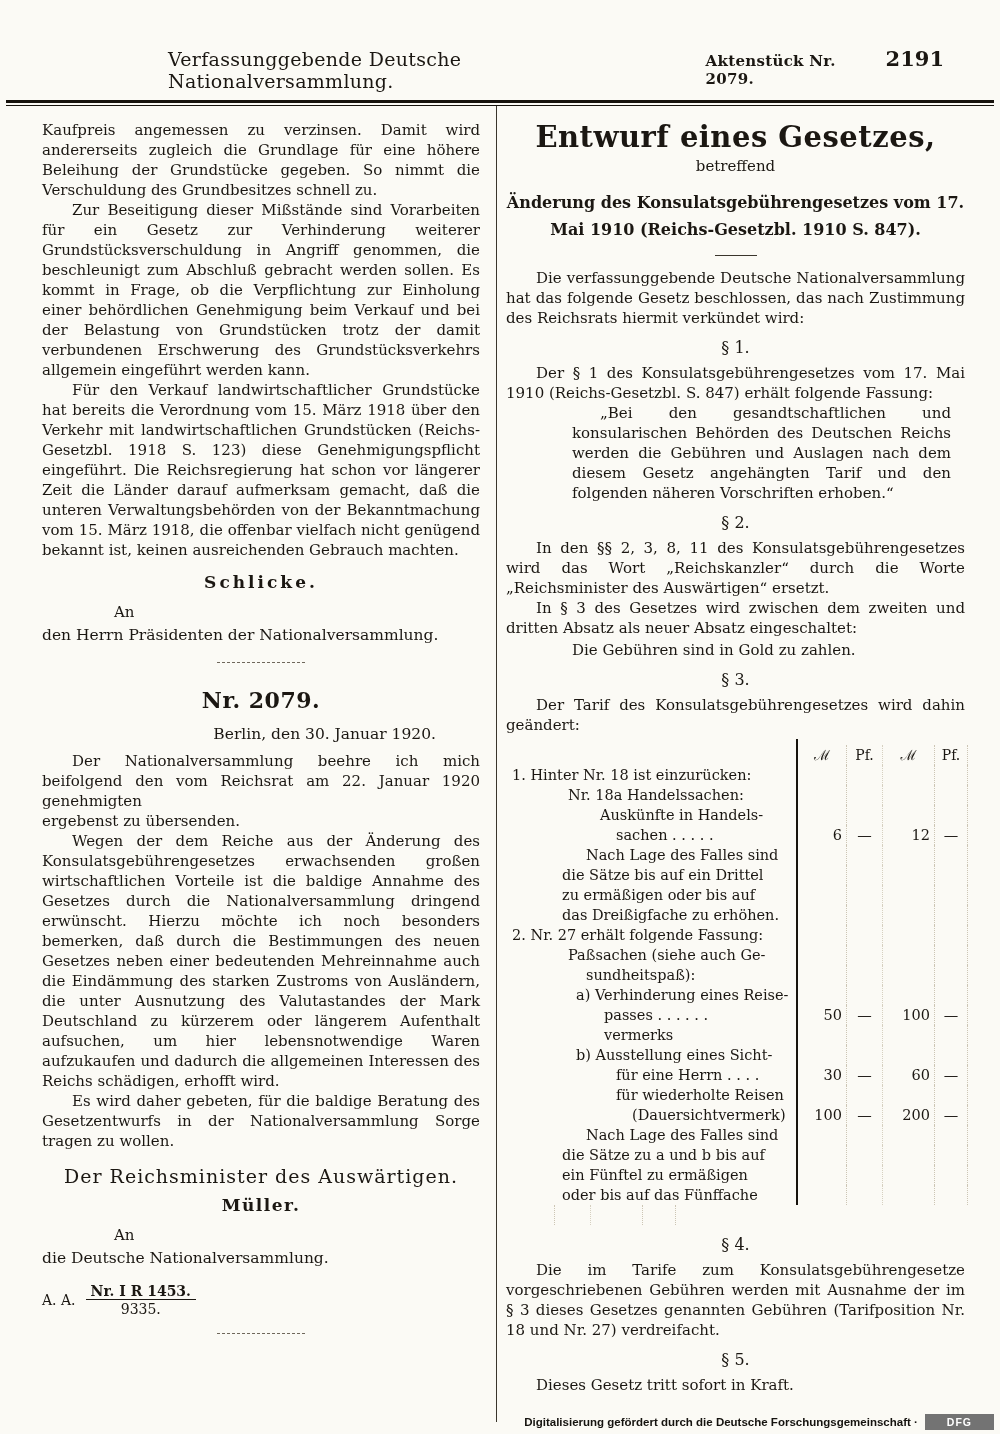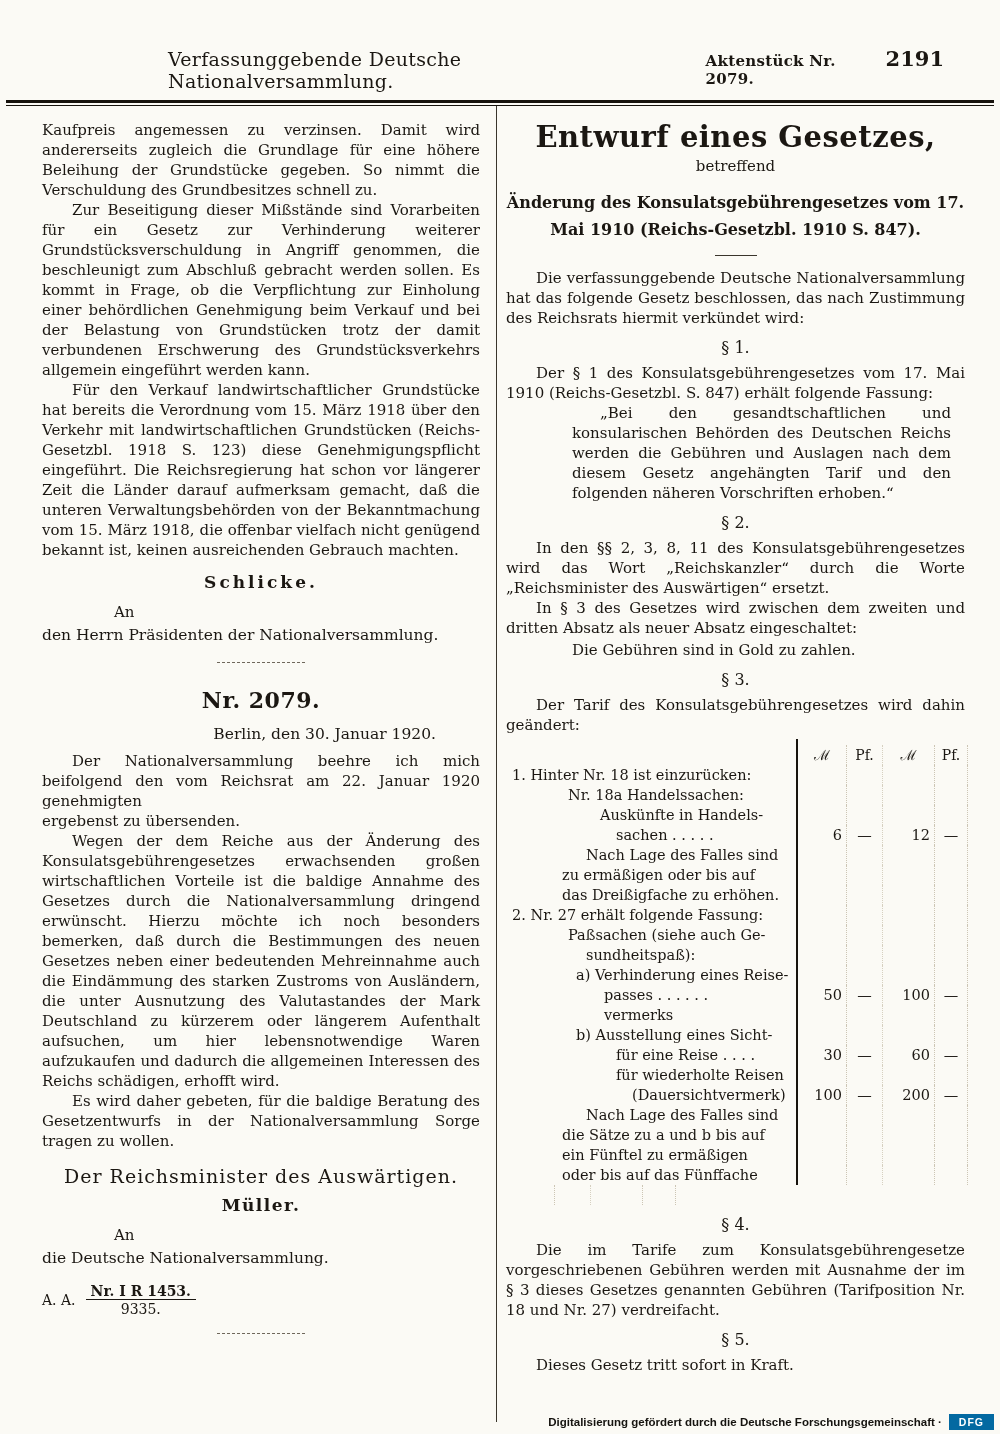--- a/index.html
+++ b/index.html
@@ -53,22 +53,22 @@
   .fee3{flex:0 0 34px;text-align:center;border-left:1px dotted #ccc5b4;border-right:1px dotted #ccc5b4;}
   .fh{font-size:14px;text-align:center;padding-right:0;}
   .ind0{padding-left:6px;}  .ind1{padding-left:62px;} .ind2{padding-left:94px;}
   .ind3{padding-left:110px;}.ind4{padding-left:80px;} .ind5{padding-left:56px;}
   .ind6{padding-left:70px;} .ind7{padding-left:98px;} .ind8{padding-left:110px;}
   .ind9{padding-left:126px;}
   
   .footer{position:absolute;right:6px;bottom:4px;display:flex;align-items:center;gap:7px;
           font-family:"Liberation Sans", sans-serif;}
   .footer-text{font-size:11.5px;font-weight:bold;color:#15130f;}
-  .dfg-badge{background:#0369a1;color:#ffffff;font-size:10.5px;font-weight:bold;
-             padding:2px 10px;letter-spacing:1px;line-height:12px;}
+  .dfg-badge{background:#737373;color:#ffffff;font-size:10.5px;font-weight:bold;
+             padding:2px 22px;letter-spacing:1px;line-height:12px;}
 </style>
 </head>
 <body>
 
 <div class="header">
   <span class="journal">Verfassunggebende Deutsche Nationalversammlung.</span>
   <span class="docket">Aktenstück Nr. 2079.</span>
   <span class="pagenum">2191</span>
 </div>
 <div class="double-rule"></div>
@@ -159,20 +159,27 @@
           <div class="fee fee3">—</div>
         </div>
         <div class="trow">
           <div class="tcell ind4">Nach Lage des Falles sind</div>
           <div class="fee fee0"></div>
           <div class="fee fee1"></div>
           <div class="fee fee2"></div>
           <div class="fee fee3"></div>
         </div>
         <div class="trow">
+          <div class="tcell ind5">die Sätze bis auf ein Drittel</div>
+          <div class="fee fee0"></div>
+          <div class="fee fee1"></div>
+          <div class="fee fee2"></div>
+          <div class="fee fee3"></div>
+        </div>
+        <div class="trow">
           <div class="tcell ind5">zu ermäßigen oder bis auf</div>
           <div class="fee fee0"></div>
           <div class="fee fee1"></div>
           <div class="fee fee2"></div>
           <div class="fee fee3"></div>
         </div>
         <div class="trow">
           <div class="tcell ind5">das Dreißigfache zu erhöhen.</div>
           <div class="fee fee0"></div>
           <div class="fee fee1"></div>
@@ -222,21 +229,21 @@
           <div class="fee fee3"></div>
         </div>
         <div class="trow">
           <div class="tcell ind6">b) Ausstellung eines Sicht-</div>
           <div class="fee fee0"></div>
           <div class="fee fee1"></div>
           <div class="fee fee2"></div>
           <div class="fee fee3"></div>
         </div>
         <div class="trow">
-          <div class="tcell ind8">für eine Reise . . . .</div>
+          <div class="tcell ind8">für eine Herrn . . . .</div>
           <div class="fee fee0">30</div>
           <div class="fee fee1">—</div>
           <div class="fee fee2">60</div>
           <div class="fee fee3">—</div>
         </div>
         <div class="trow">
           <div class="tcell ind8">für wiederholte Reisen</div>
           <div class="fee fee0"></div>
           <div class="fee fee1"></div>
           <div class="fee fee2"></div>

